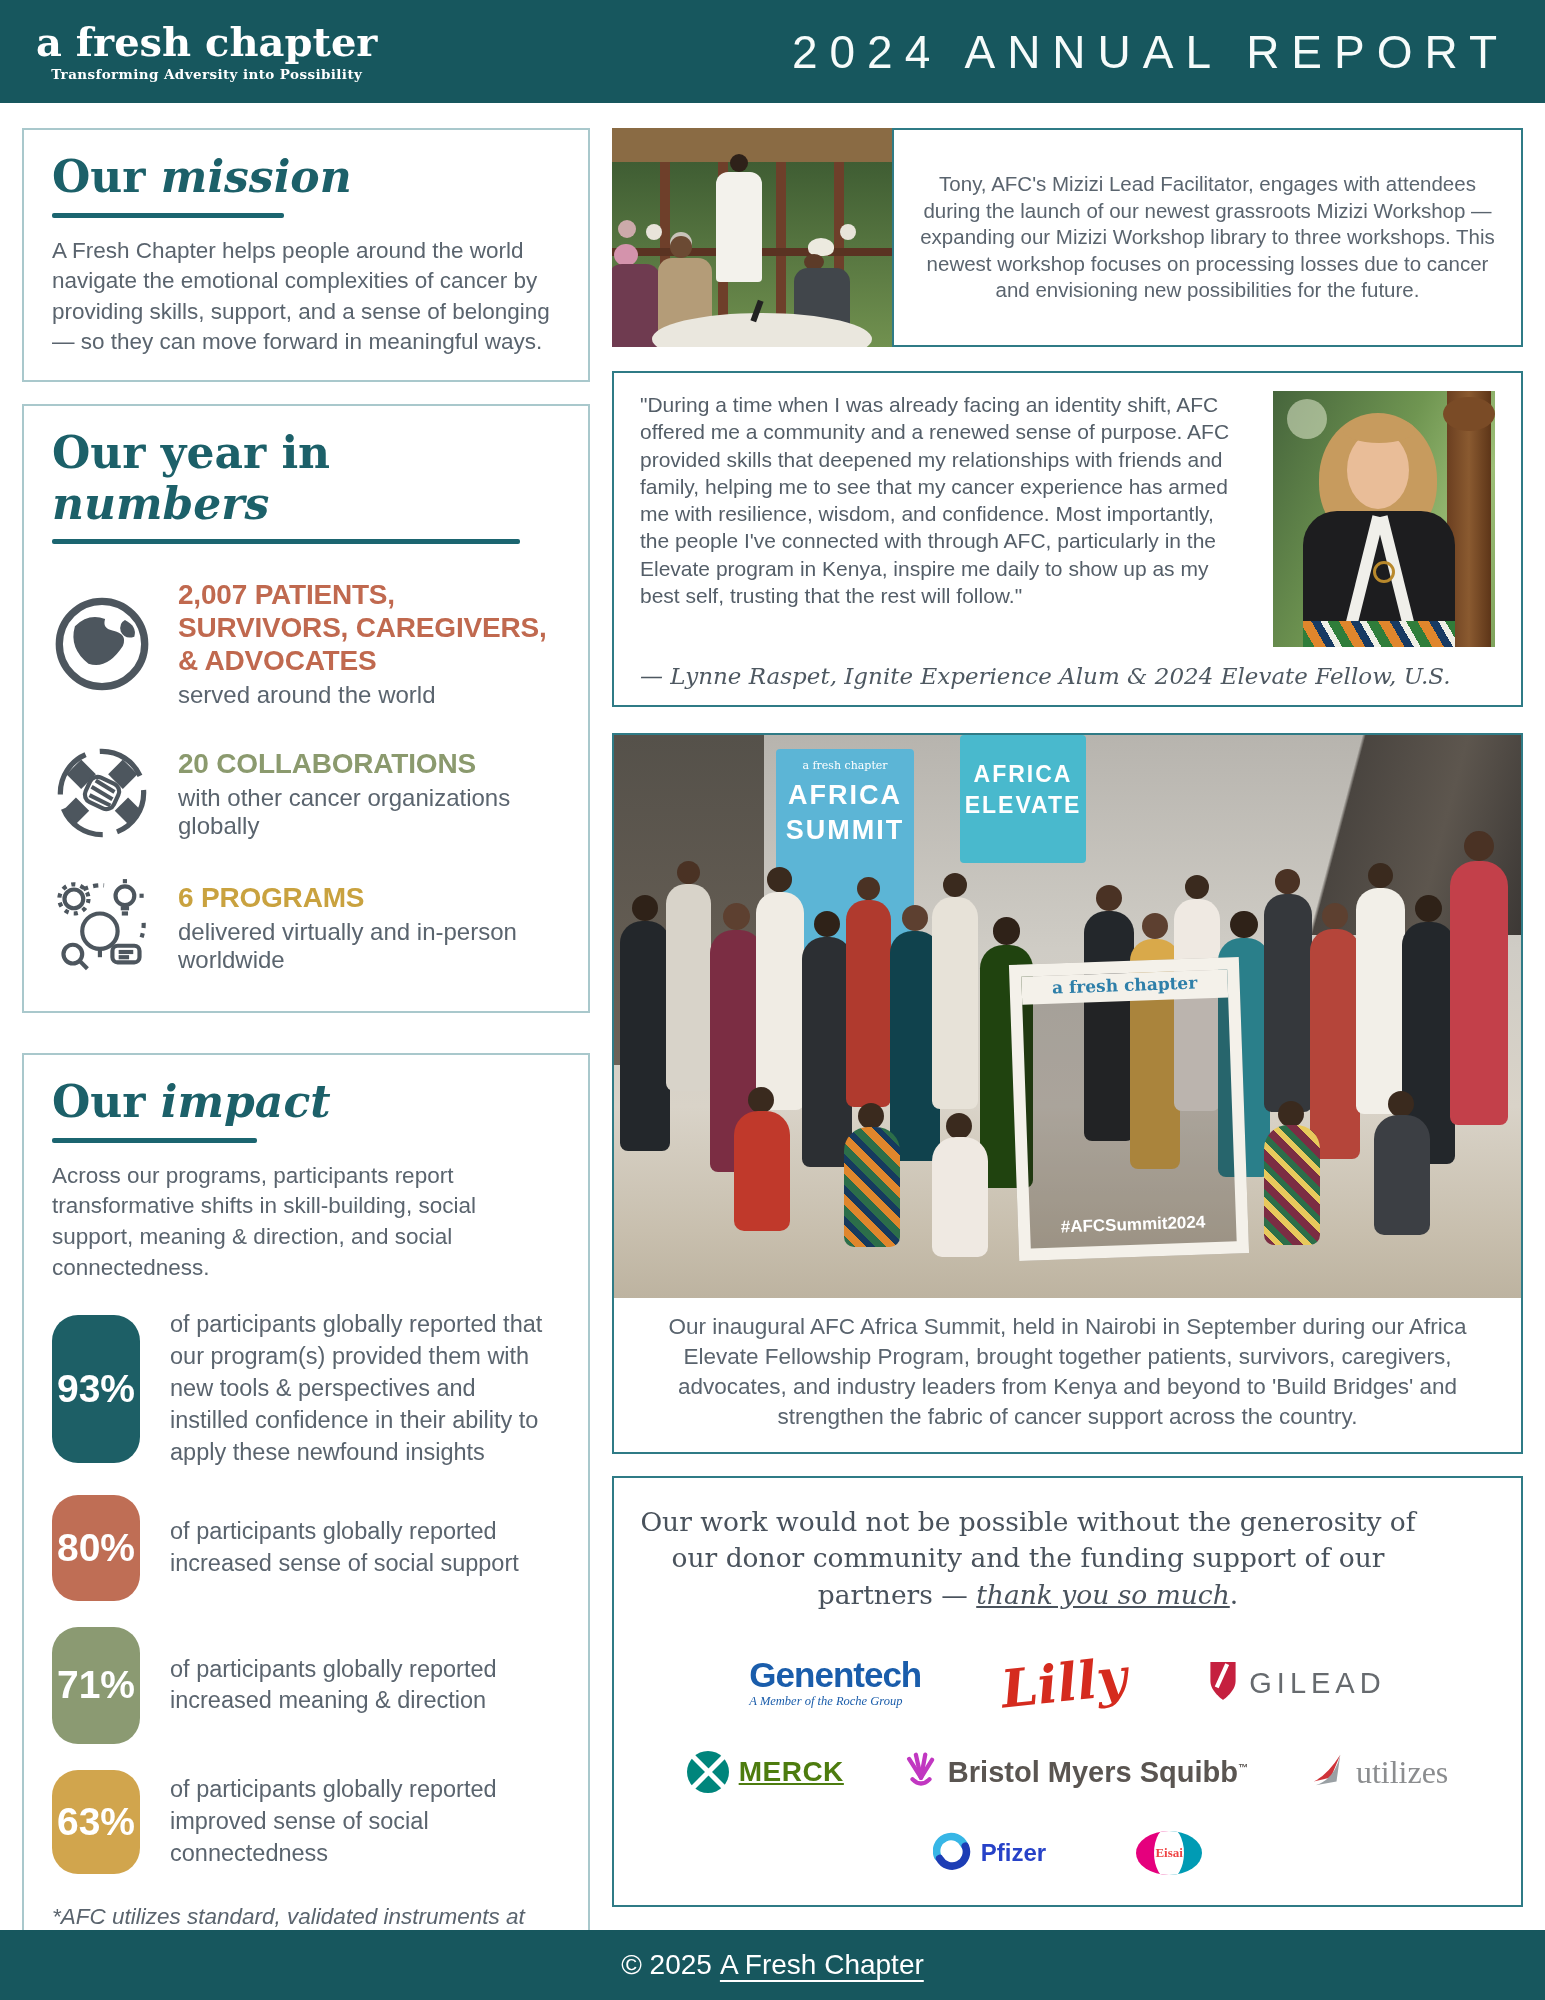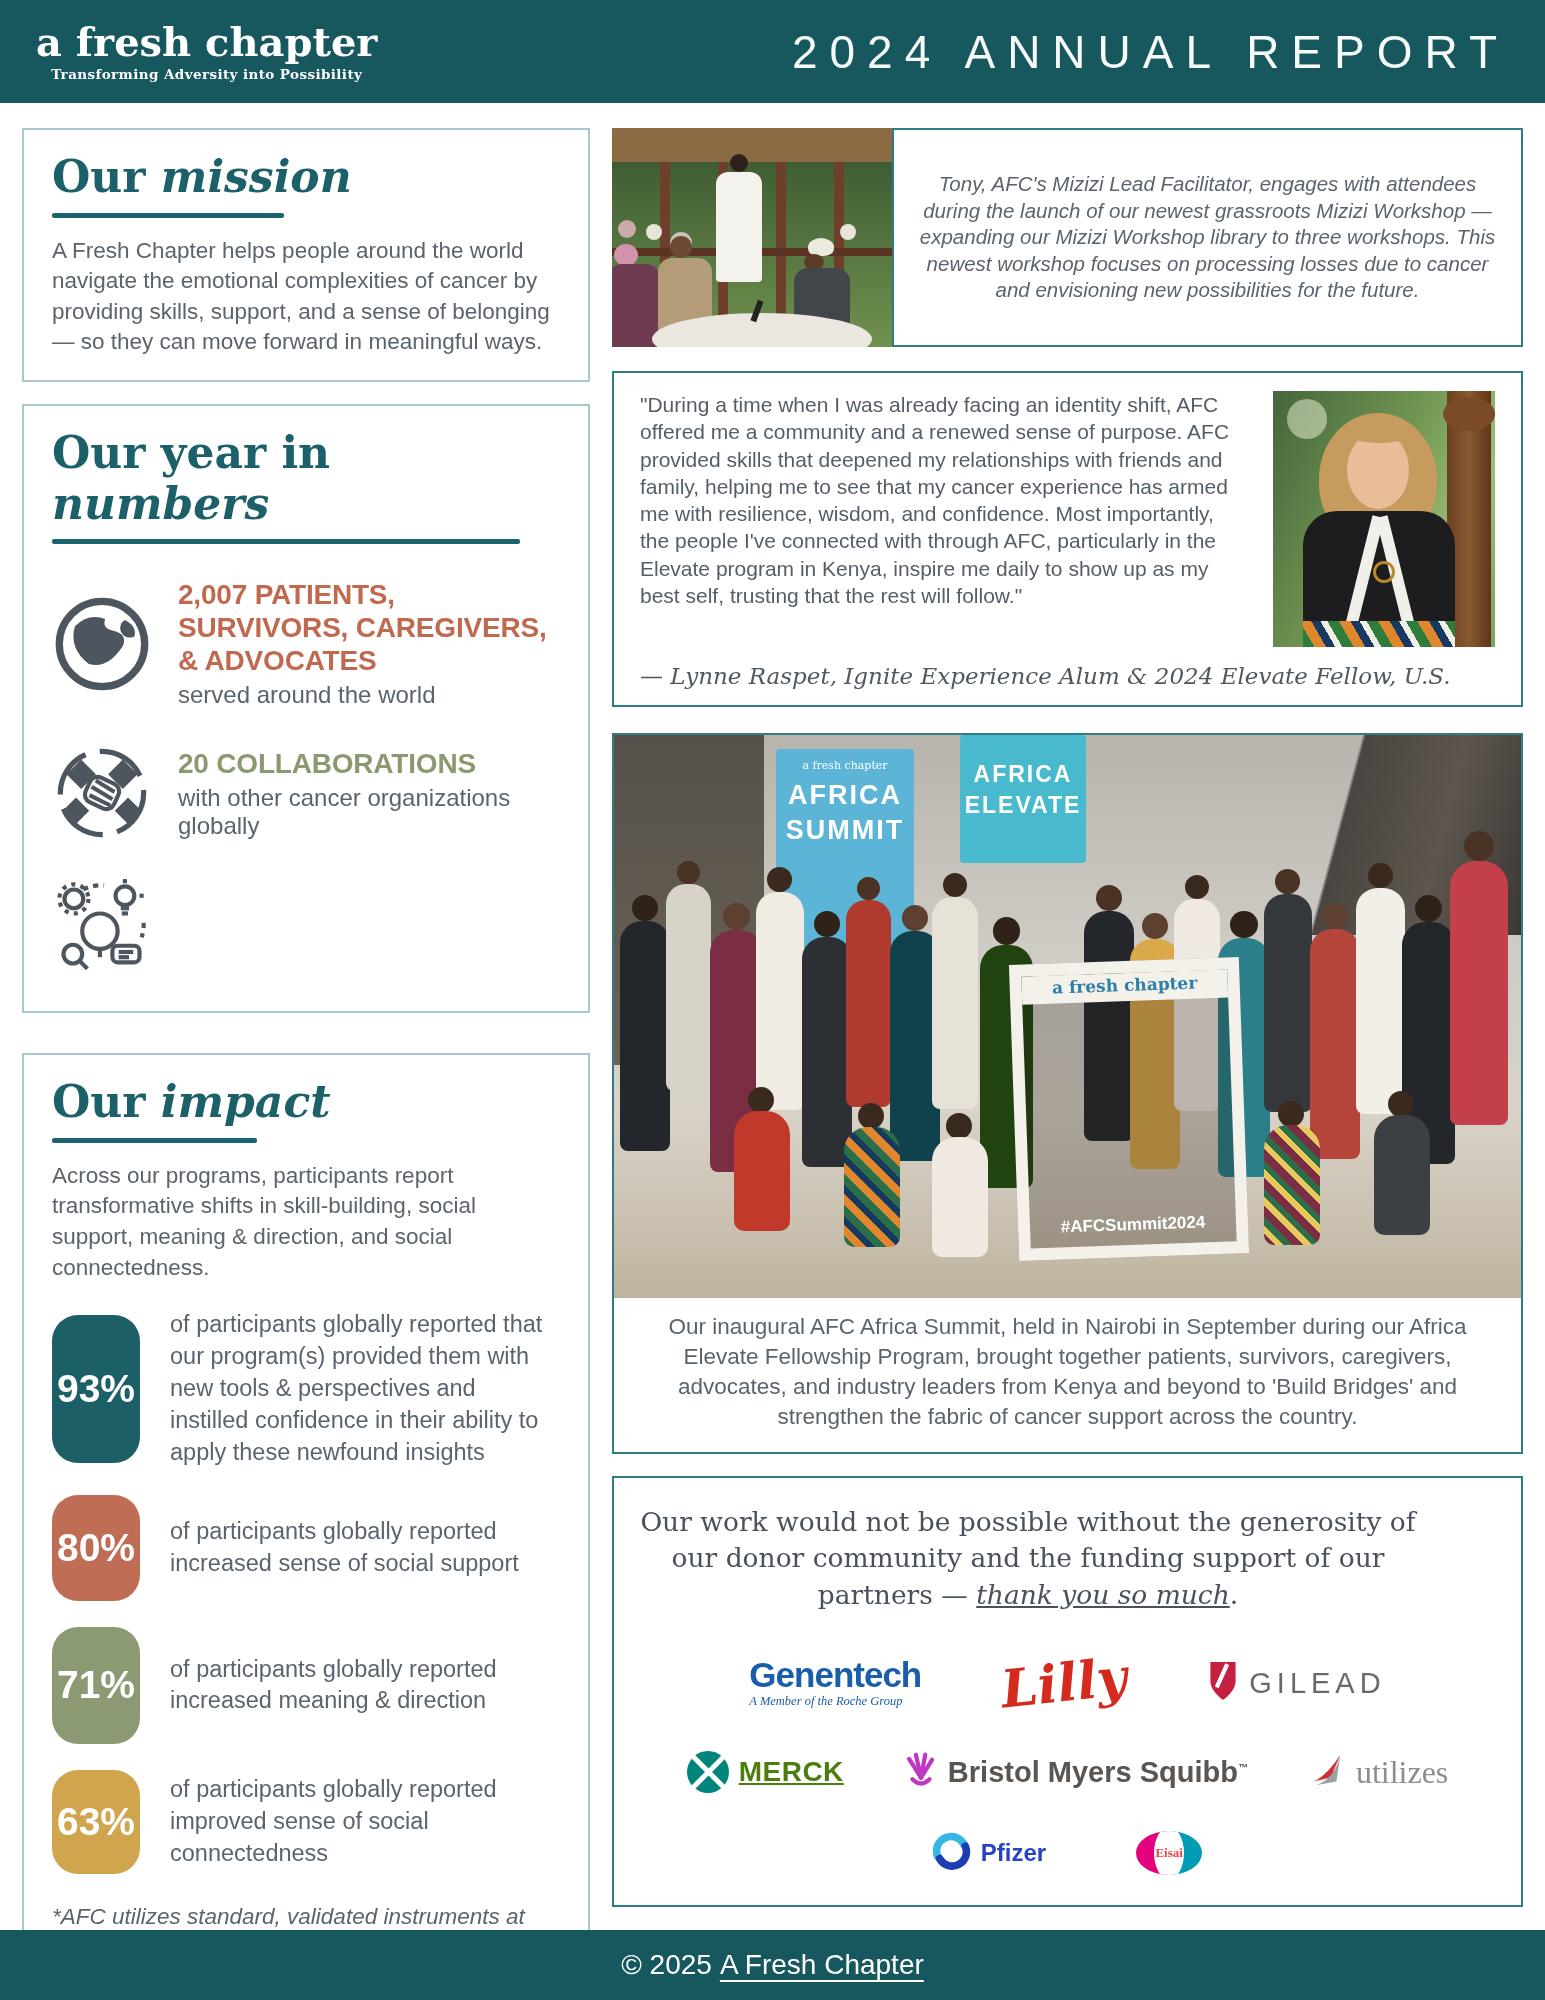--- a/index.html
+++ b/index.html
@@ -27,21 +27,21 @@
   .num-desc{font-size:24px;color:#5a646e;margin-top:4px;}
   
   .stat-row{display:flex;align-items:center;gap:30px;margin-top:26px;}
   .stat-badge{flex:0 0 88px;border-radius:26px;color:#fff;font-weight:bold;font-size:39px;
               display:flex;align-items:center;justify-content:center;}
   .stat-text{font-size:23.5px;line-height:1.36;color:#5a646e;}
   .footnote{font-style:italic;font-size:22.5px;color:#5a646e;margin-top:28px;line-height:1.35;}
   
   .ws-row{display:flex;height:219px;}
   .ws-photo{flex:0 0 280px;position:relative;overflow:hidden;background:linear-gradient(#8a6b44 0 34px,#40602f 34px);}
-  .ws-caption{flex:1;border:2px solid #2f7b86;display:flex;align-items:center;box-sizing:border-box;padding:16px 20px;font-style:italic;}
+  .ws-caption{flex:1;border:2px solid #2f7b86;display:flex;align-items:center;box-sizing:border-box;padding:16px 20px;}
   .ws-caption p{margin:0;font-size:20.5px;line-height:1.3;text-align:center;color:#5a646e;}
   .quote-box{margin-top:24px;padding:18px 26px 16px;}
   .quote-row{display:flex;gap:26px;}
   .quote-text{flex:1;font-size:21px;line-height:1.3;color:#545e68;}
   .portrait{flex:0 0 222px;height:256px;position:relative;overflow:hidden;
             background:linear-gradient(115deg,#46653c,#6f9551 45%,#9dbf77 75%,#7fa35c);}
   .attribution{font-family:"DejaVu Serif",serif;font-style:italic;font-size:23px;color:#4e5861;margin-top:16px;}
   .summit-box{margin-top:26px;}
   .summit-photo{position:relative;height:563px;overflow:hidden;
                 background:linear-gradient(#b7b4ae,#cfccc5 38%,#d9d3c8 66%,#c8bfae 88%,#bdb3a0);}
@@ -150,20 +150,24 @@
             <circle cx="46" cy="52" r="17"></circle>
             <path d="M46,69 v8"></path>
             <circle cx="20" cy="74" r="9"></circle>
             <line x1="27" y1="81" x2="34" y2="88"></line>
             <rect x="58" y="66" width="26" height="16" rx="5"></rect>
             <line x1="64" y1="72" x2="78" y2="72"></line>
             <line x1="64" y1="77" x2="74" y2="77"></line>
             <path d="M30,12 a40,40 0 0 1 20,-4" stroke-dasharray="5 5"></path>
             <path d="M88,44 a40,40 0 0 1 -2,14" stroke-dasharray="5 5"></path>
           </svg>
+        </div>
+        <div>
+          <div class="num-cap" style="color: rgb(201, 162, 63);">6 PROGRAMS</div>
+          <div class="num-desc">delivered virtually and in-person worldwide</div>
         </div>
       </div>
     </div>
 
     <div class="lbox" style="padding-bottom:30px;">
       <h2 class="sec"><span>Our </span><i>impact</i></h2>
       <div class="rule" style="width:205px;"></div>
       <p class="body-txt" style="margin:0 0 6px;">Across our programs, participants report transformative shifts in skill-building, social support, meaning &amp; direction, and social connectedness.</p>
 
       <div class="stat-row">

